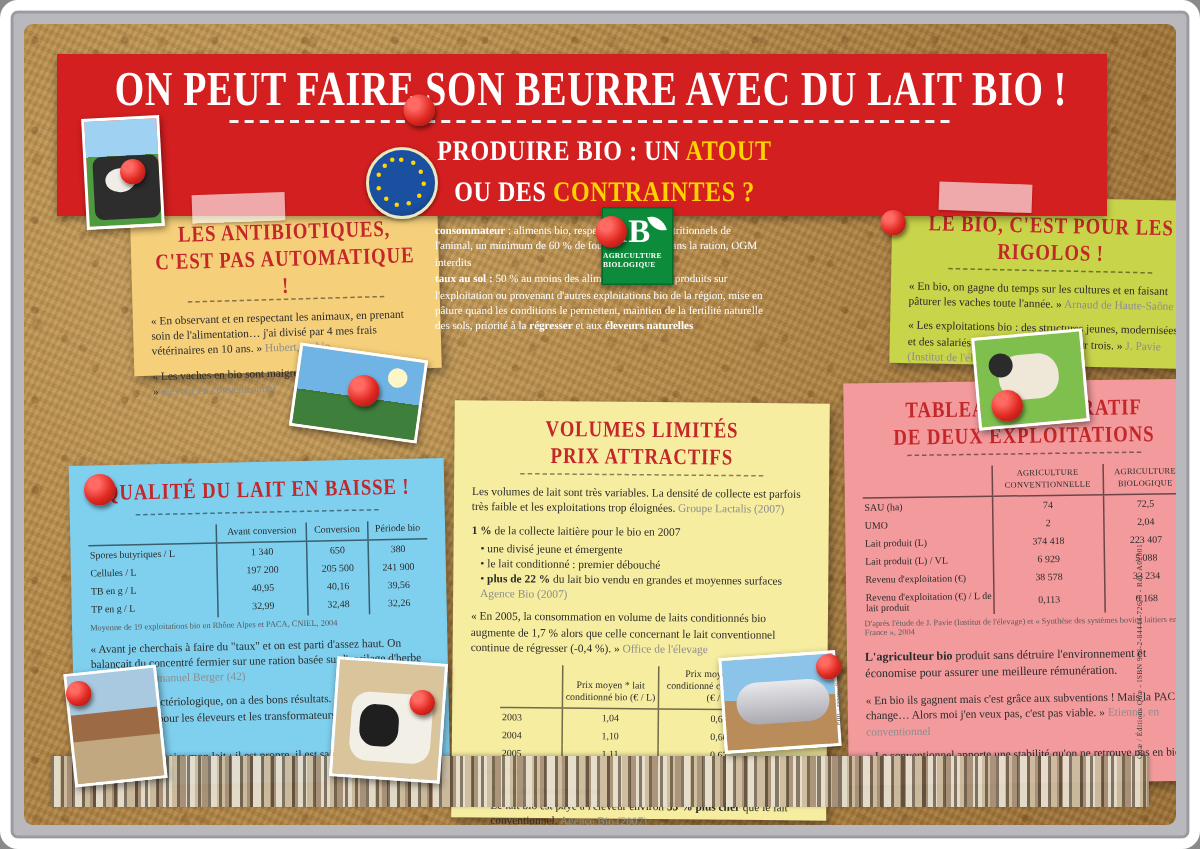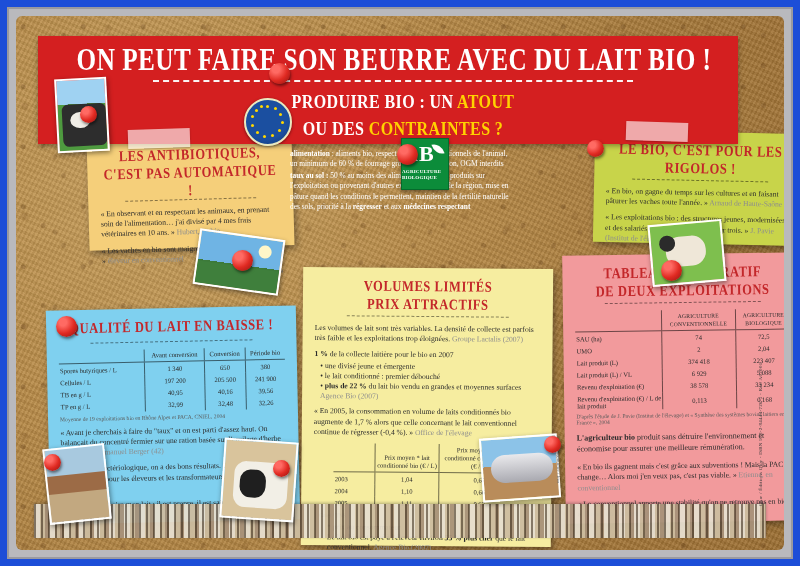--- a/index.html
+++ b/index.html
@@ -5,22 +5,22 @@
   html,body{margin:0;padding:0;}
   body{
     width:800px;height:566px;overflow:hidden;
     font-family:"Liberation Serif", serif;
     background:#8a8a8a;
   }
   .frame{
     position:relative;width:800px;height:566px;
     box-sizing:border-box;
     background:#b9b9bd;
-    border:7px solid #1d4ed8;
-    border-radius:0;
+    border:7px solid #ffffff;
+    border-radius:12px;
     box-shadow:inset 0 0 0 2px #9a9aa0;
   }
   .board{
     position:absolute;left:9px;top:9px;right:9px;bottom:9px;
     border-radius:6px;
     background:
       repeating-linear-gradient(117deg, rgba(255,255,255,.05) 0 2px, rgba(0,0,0,.05) 2px 4px),
       repeating-linear-gradient(23deg, rgba(0,0,0,.05) 0 3px, rgba(255,255,255,.04) 3px 6px),
       radial-gradient(circle at 20% 30%, #c9a15e 0%, #b98c49 35%, #a87b3c 70%, #9c6f33 100%);
     overflow:hidden;
@@ -233,22 +233,22 @@
         <i style="left:17px;top:35px"></i>
           <i style="left:10px;top:31px"></i>
           <i style="left:5px;top:24px"></i>
         <i style="left:5px;top:15px"></i>
           <i style="left:9px;top:9px"></i>
           <i style="left:14px;top:5px"></i>
       </div>
     </div>
 
     <div style="position:absolute;left:274px;top:133px;width:220px;z-index:6;color:#fff;font-size:7.4px;line-height:10.4px;">
-      <div style="margin-bottom:1px;"><b>alimentation</b><span> : aliments bio, respect des besoins nutritionnels de l'animal, un minimum de 60 % de fourrage grossier dans la ration, OGM interdits</span></div>
-      <div><b>taux au sol :</b><span> 50 % au moins des aliments de la ration produits sur l'exploitation ou provenant d'autres exploitations bio de la région, mise en pâture quand les conditions le permettent, maintien de la fertilité naturelle des sols, priorité à la </span><b>régresser</b><span> et aux </span><b>médecines respectant</b></div>
+      <div style="margin-bottom:1px;"><b>consommateur</b><span> : aliments bio, respect des besoins nutritionnels de l'animal, un minimum de 60 % de fourrage grossier dans la ration, OGM interdits</span></div>
+      <div><b>taux au sol :</b><span> 50 % au moins des aliments de la ration produits sur l'exploitation ou provenant d'autres exploitations bio de la région, mise en pâture quand les conditions le permettent, maintien de la fertilité naturelle des sols, priorité à la </span><b>régresser</b><span> et aux </span><b>éleveurs naturelles</b></div>
     </div>
 
     <div class="ab-logo">
       <div class="ab-leaf"></div>
       <div class="ab">AB</div>
       <div class="cap">AGRICULTURE</div>
       <div class="cap">BIOLOGIQUE</div>
     </div>
 
     <div class="photo ph-cow">

